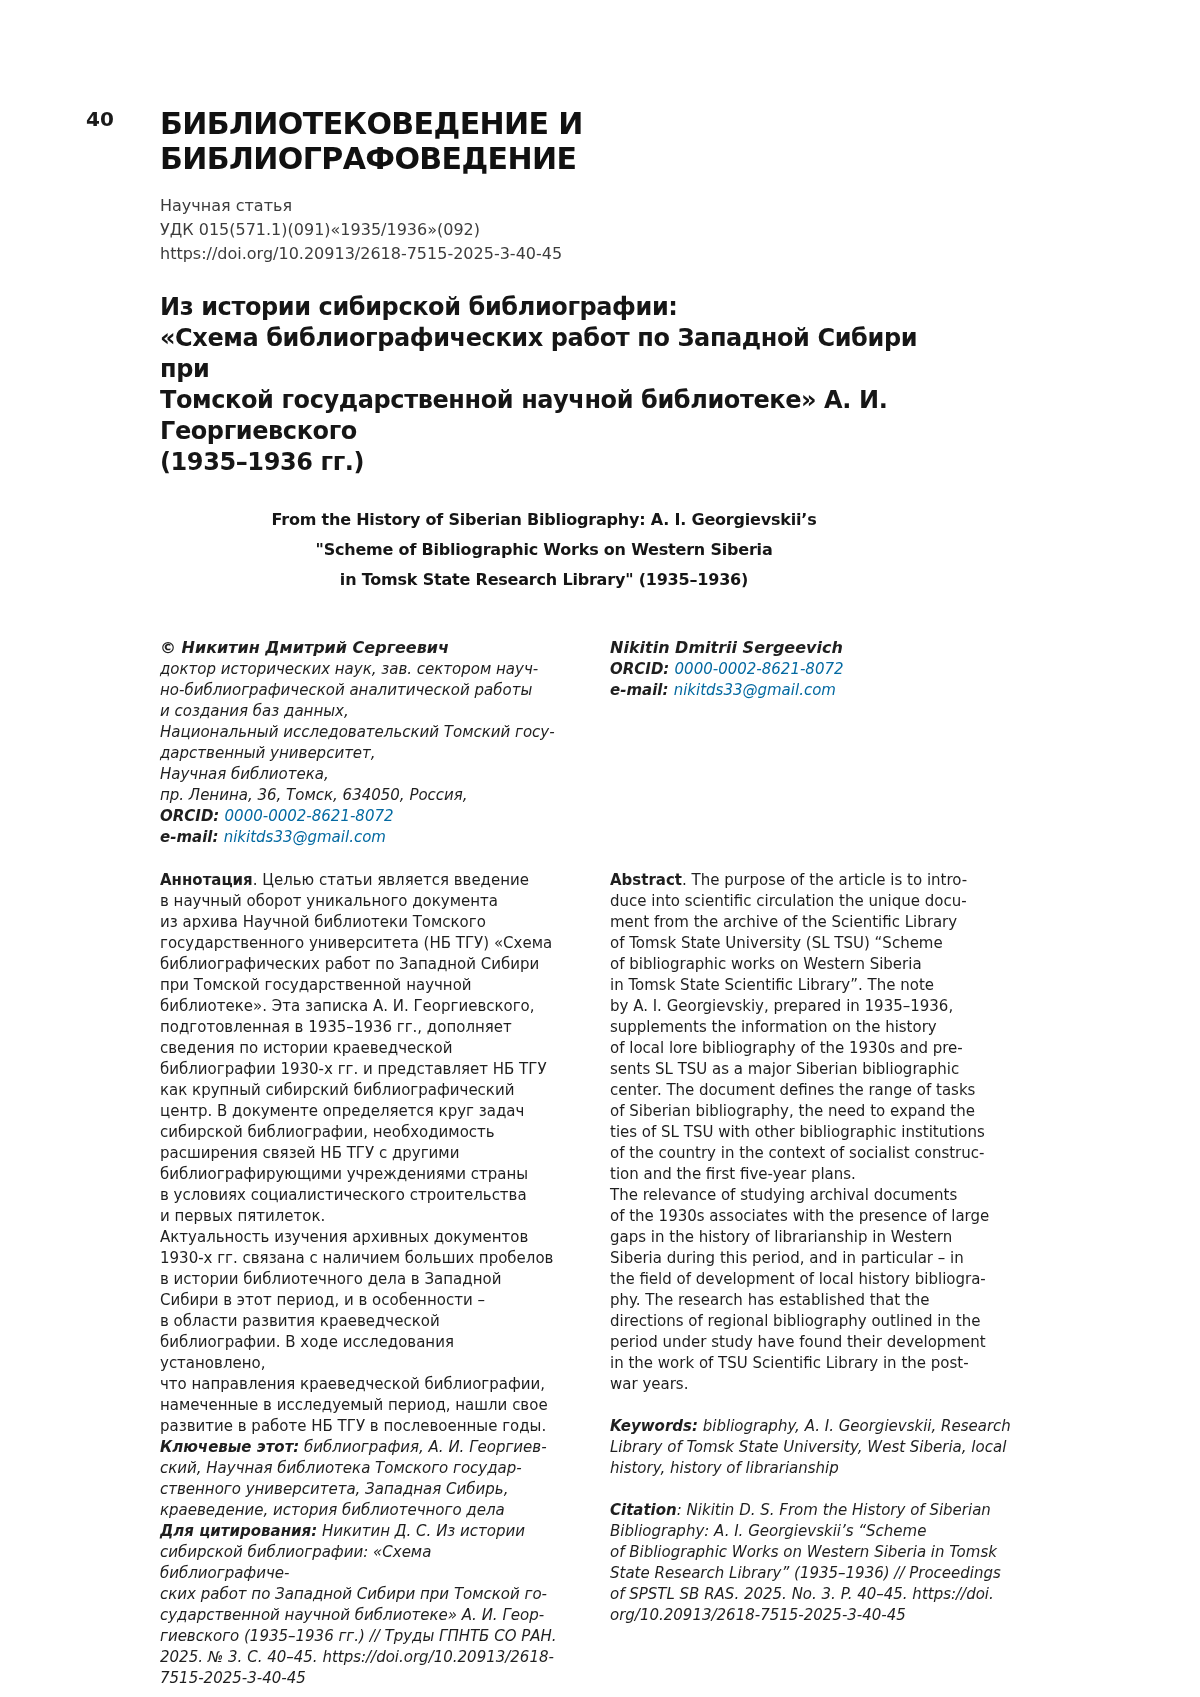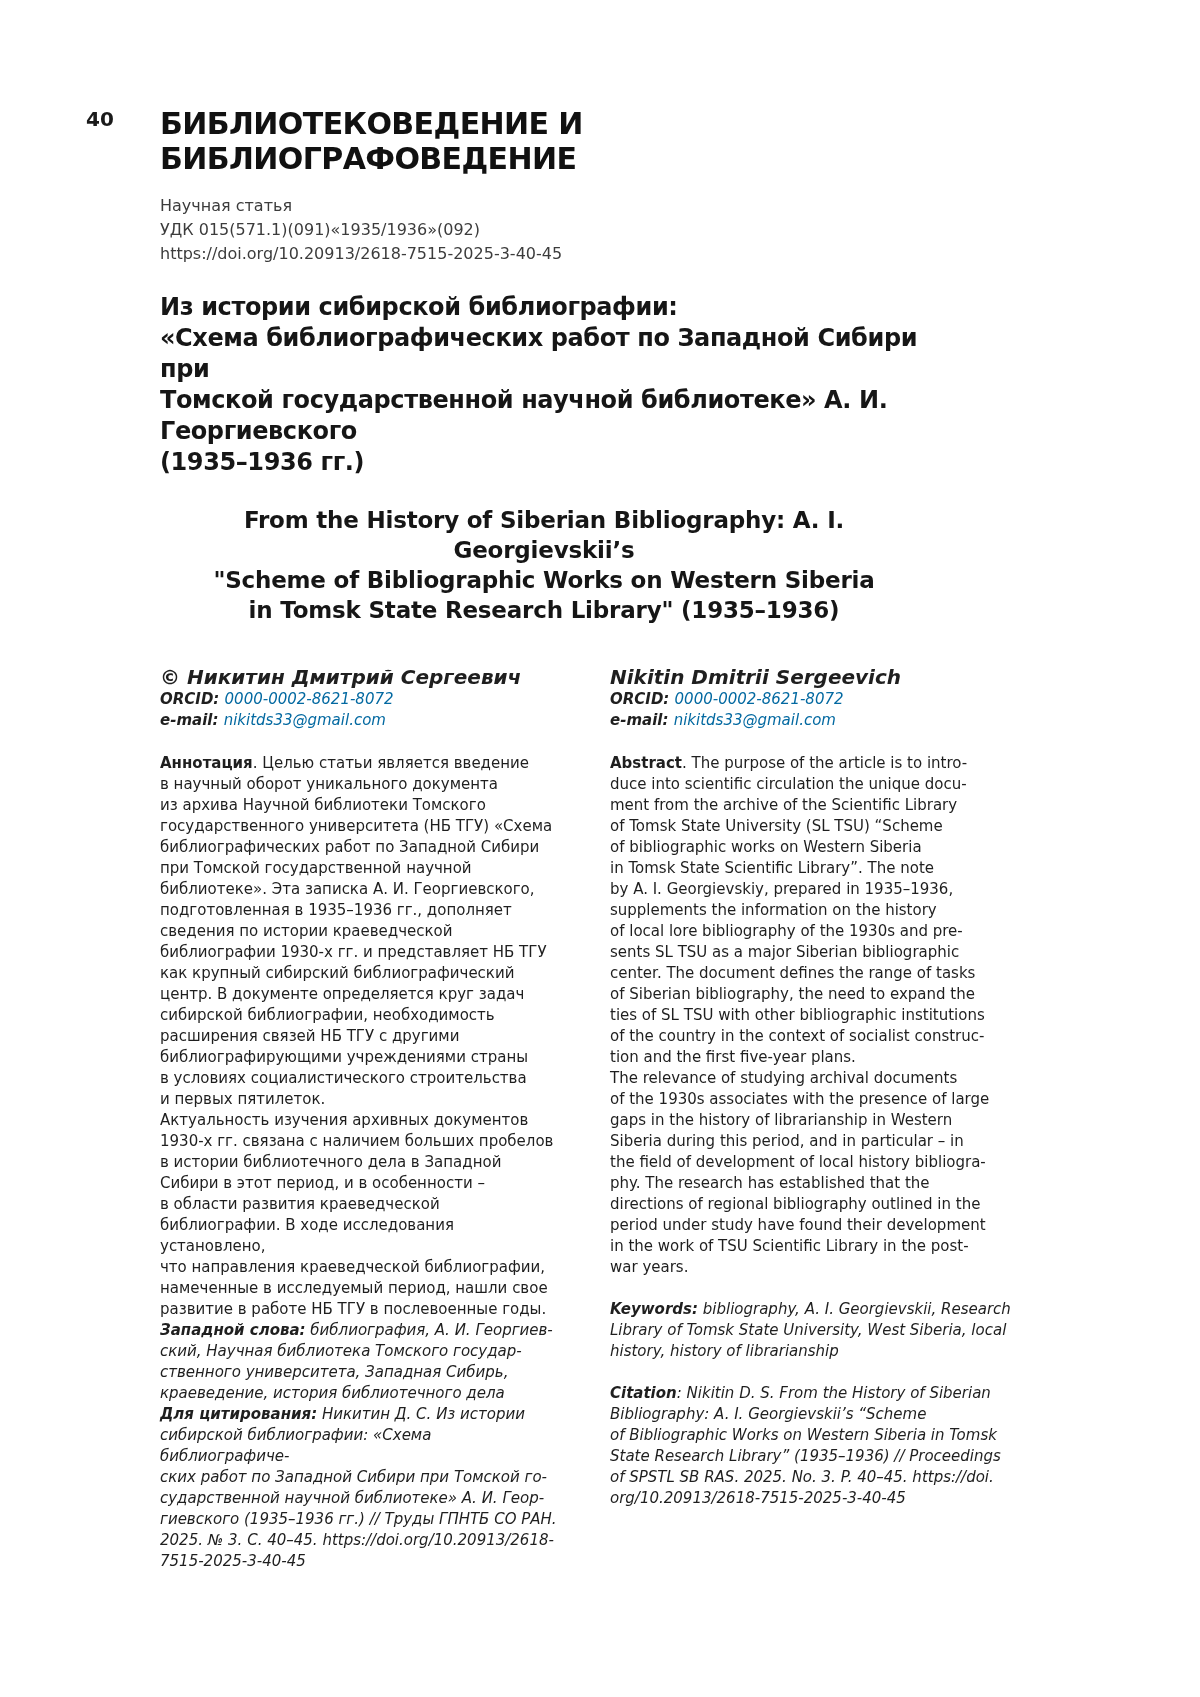--- a/index.html
+++ b/index.html
@@ -9,27 +9,27 @@
 
   .page-head { position:relative; display:flex; align-items:baseline; }
   .page-num { position:absolute; left:-74px; top:1px; font-weight:bold; font-size:20px; color:#1a1a1a; }
   .section-title { margin:0; font-size:30px; font-weight:bold; letter-spacing:-0.6px; color:#111; }
 
   .meta { margin-top:18px; font-size:16px; line-height:24px; color:#3c3c3c; }
 
   .title-ru { margin:26px 0 0 0; font-weight:bold; color:#161616;
               font-size:24px; line-height:31px; letter-spacing:-0.4px; white-space:pre-line; }
   .title-en { margin:27px 0 15px 0; text-align:center; font-weight:bold; color:#161616;
-              font-size:23px; line-height:30px; letter-spacing:-0.2px; white-space:pre-line; }
+              font-size:16px; line-height:30px; letter-spacing:-0.2px; white-space:pre-line; }
 
   .columns { margin-top:42px; display:grid; grid-template-columns:400px 430px; column-gap:50px;
              font-size:15px; line-height:21px; }
 
   .author-block { font-style:italic; }
-  .author-name { font-weight:bold; font-size:20px; margin:0 0 1px 0;font-style:italic; }
+  .author-name { font-weight:bold; font-size:16px; margin:0 0 1px 0;font-style:italic; }
   .affiliation { white-space:pre-line; margin:0; }
   .contact-line { margin:0; }
   .lbl-bi { font-weight:bold; font-style:italic; }
   a.link { color:#0369a1; text-decoration:none; font-style:italic; cursor:pointer; }
 
   .body-block { margin-top:22px; }
   .para { margin:0; white-space:pre-line; }
   .para .lead-b { font-weight:bold; font-style:normal; }
   .italic-para { font-style:italic; }
   .gap-top { margin-top:21px; }
@@ -55,20 +55,27 @@
 Томской государственной научной библиотеке» А. И. Георгиевского
 (1935–1936 гг.)</h2>
   <h2 class="title-en">From the History of Siberian Bibliography: A. I. Georgievskii’s
 "Scheme of Bibliographic Works on Western Siberia
 in Tomsk State Research Library" (1935–1936)</h2>
 
   <div class="columns">
 
     <div class="author-block">
       <p class="author-name">© Никитин Дмитрий Сергеевич</p>
+      <p class="affiliation">доктор исторических наук, зав. сектором науч-
+но-библиографической аналитической работы
+и создания баз данных,
+Национальный исследовательский Томский госу-
+дарственный университет,
+Научная библиотека,
+пр. Ленина, 36, Томск, 634050, Россия,</p>
       <p class="contact-line"><span class="lbl-bi">ORCID: </span><a class="link">0000-0002-8621-8072</a></p>
       <p class="contact-line"><span class="lbl-bi">e-mail: </span><a class="link">nikitds33@gmail.com</a></p>
     </div>
 
     <div class="author-block">
       <p class="author-name">Nikitin Dmitrii Sergeevich</p>
       <p class="contact-line"><span class="lbl-bi">ORCID: </span><a class="link">0000-0002-8621-8072</a></p>
       <p class="contact-line"><span class="lbl-bi">e-mail: </span><a class="link">nikitds33@gmail.com</a></p>
     </div>
 
@@ -92,21 +99,21 @@
 и первых пятилеток.
 Актуальность изучения архивных документов
 1930-х гг. связана с наличием больших пробелов
 в истории библиотечного дела в Западной
 Сибири в этот период, и в особенности –
 в области развития краеведческой
 библиографии. В ходе исследования установлено,
 что направления краеведческой библиографии,
 намеченные в исследуемый период, нашли свое
 развитие в работе НБ ТГУ в послевоенные годы.</span></p>
-      <p class="para italic-para"><span class="lbl-bi">Западной слова:</span><span> библиография, А. И. Георгиев-
+      <p class="para italic-para"><span class="lbl-bi">Ключевые этот:</span><span> библиография, А. И. Георгиев-
 ский, Научная библиотека Томского государ-
 ственного университета, Западная Сибирь,
 краеведение, история библиотечного дела</span></p>
       <p class="para italic-para"><span class="lbl-bi">Для цитирования:</span><span> Никитин Д. С. Из истории
 сибирской библиографии: «Схема библиографиче-
 ских работ по Западной Сибири при Томской го-
 сударственной научной библиотеке» А. И. Геор-
 гиевского (1935–1936 гг.) // Труды ГПНТБ СО РАН.
 2025. № 3. С. 40–45. https://doi.org/10.20913/2618-
 7515-2025-3-40-45</span></p>

